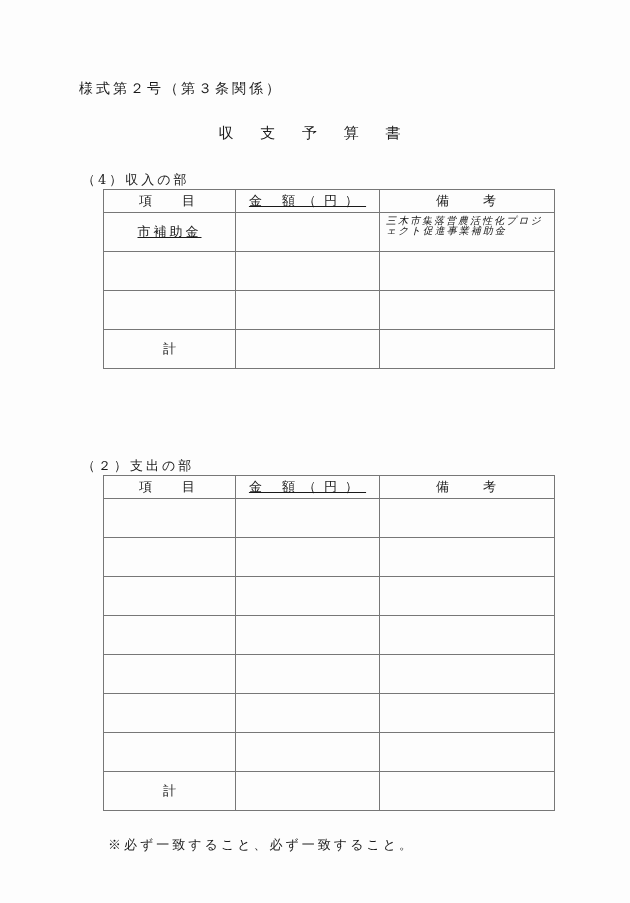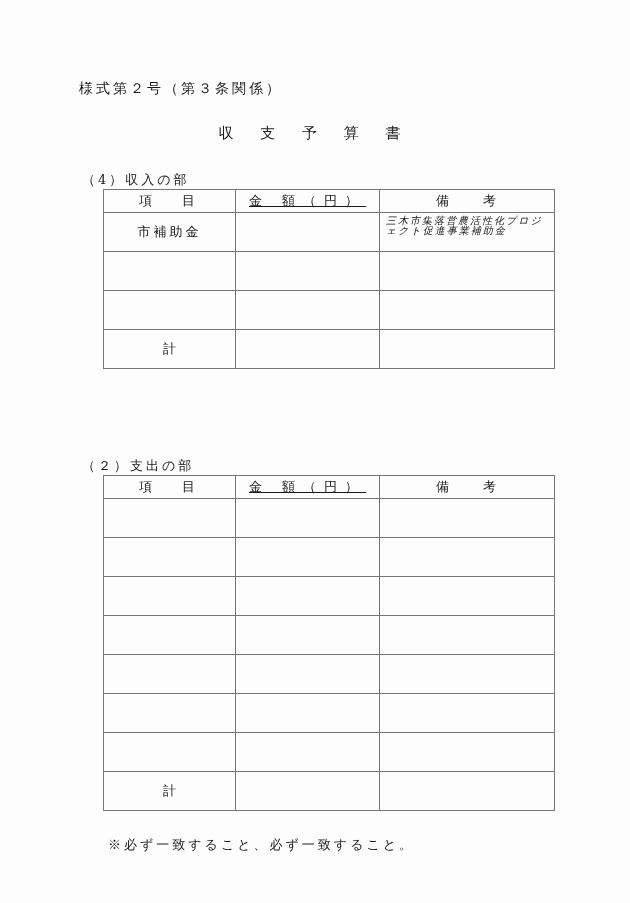--- a/index.html
+++ b/index.html
@@ -65,21 +65,21 @@
     .spaced-hdr2 {
       display: inline-block;
       letter-spacing: 8px;
       text-decoration: underline;
     }
     .spaced-hdr3 {
       display: flex;
       justify-content: space-between;
       padding: 0 58px 0 56px;
     }
-    .item-label { letter-spacing: 3px; font-size: 13px; }
+    .item-label { letter-spacing: 3px; font-size: 13px; text-decoration: underline; }
     .total-label { font-size: 13px; }
     td.note {
       text-align: left !important;
       vertical-align: top !important;
       font-size: 10px !important;
       line-height: 10px;
       padding: 3px 6px 0 6px !important;
       letter-spacing: 2px;
       word-break: break-all;
       font-style: italic;

